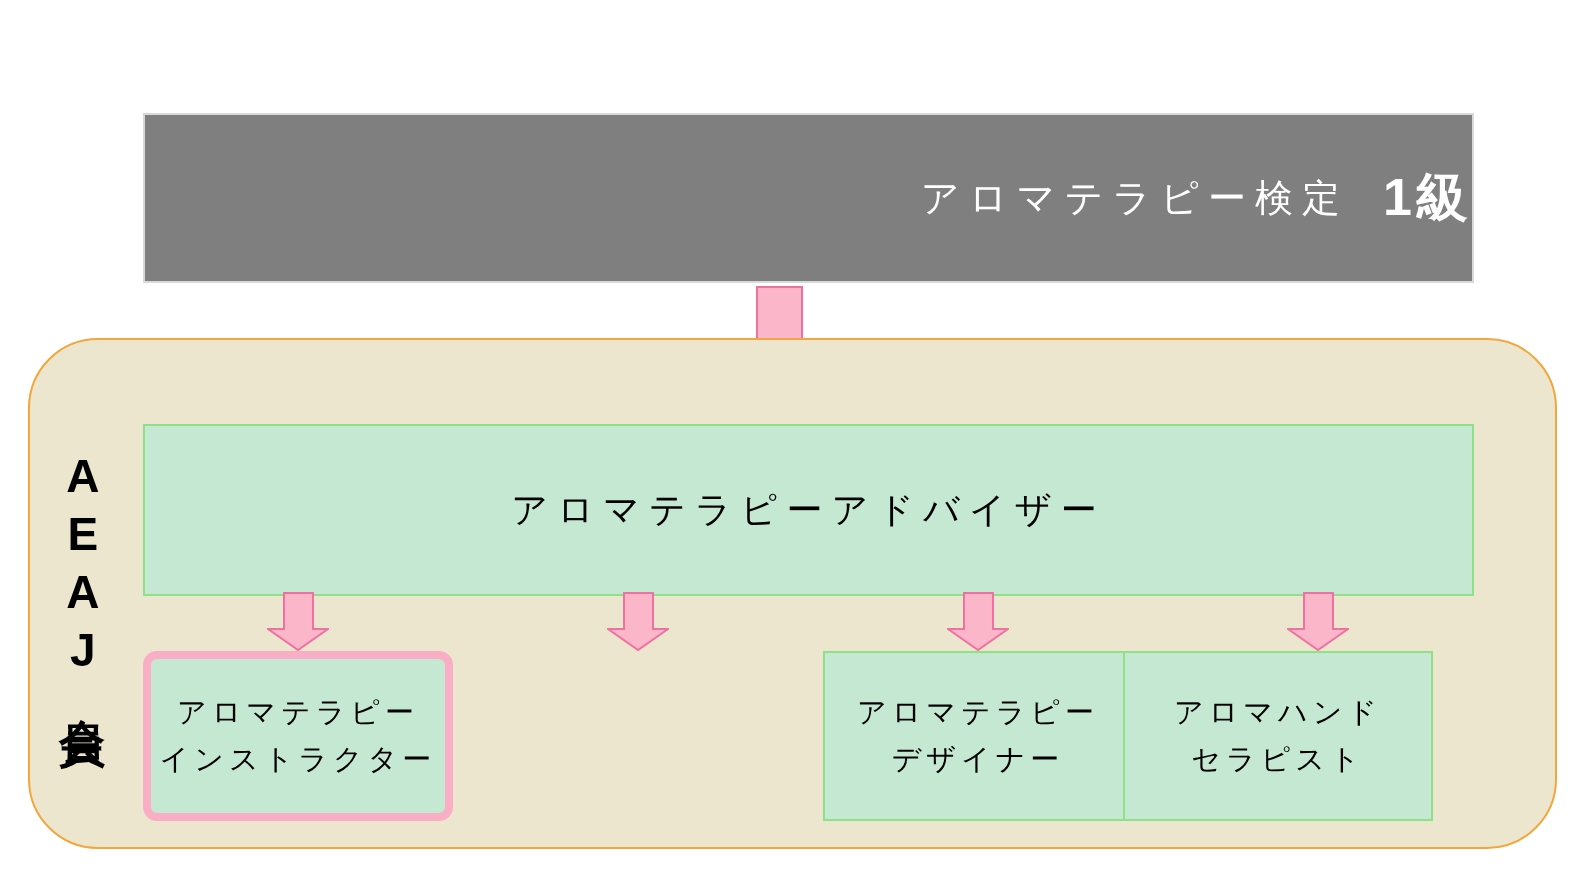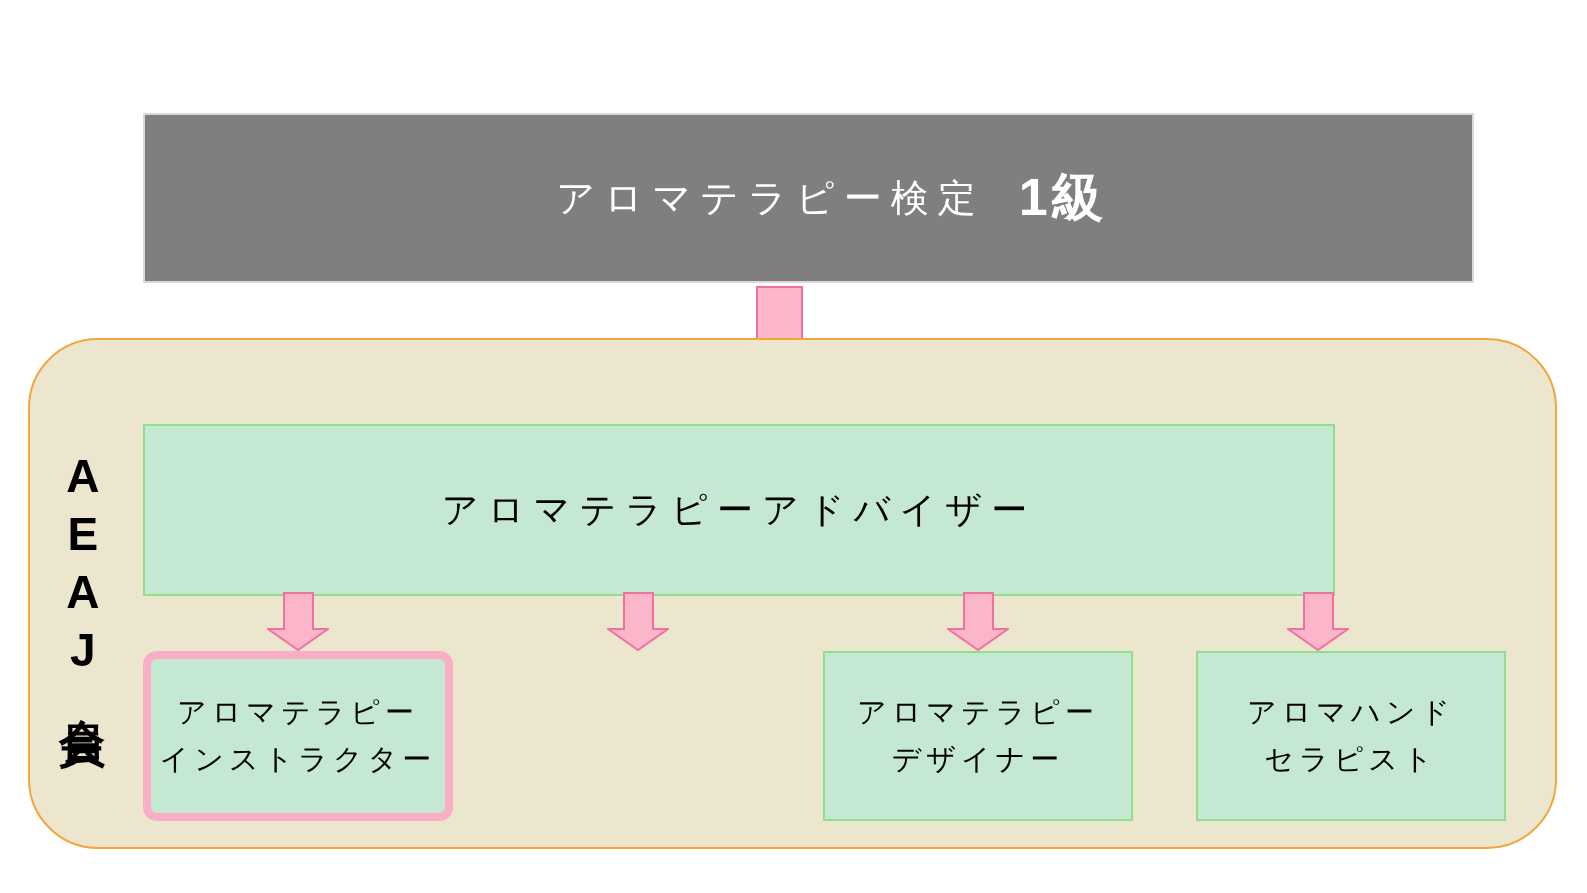--- a/index.html
+++ b/index.html
@@ -18,21 +18,21 @@
   
   .top-box {
     position: absolute;
     left: 143px; top: 113px;
     width: 1331px; height: 170px;
     box-sizing: border-box;
     background: var(--gray_box_bg, #7f7f7f);
     border: 2px solid var(--gray_box_border, #d9d9d9);
     display: flex;
     align-items: center;
-    justify-content: center;
+    justify-content: flex-end;
     color: var(--text_light, #ffffff);
     padding-left: 47px;
   }
   .top-box .title-main {
     font-size: 38px;
     font-weight: 300;
     letter-spacing: 9px;
     white-space: nowrap;
   }
   .top-box .title-grade {
@@ -84,38 +84,38 @@
     background: var(--mint_bg, #c5e8d2);
     border: 2px solid var(--mint_border, #8fe089);
     display: flex;
     align-items: center;
     justify-content: center;
     text-align: center;
     color: var(--text_dark, #000000);
   }
   .advisor-box {
     left: 113px; top: 84px;
-    width: 1192px; height: 172px;
+    width: 1331px; height: 172px;
     font-size: 36px;
     font-weight: 300;
     letter-spacing: 9px;
   }
   .bottom-box {
     top: 311px;
     width: 310px; height: 170px;
     font-size: 29px;
     font-weight: 300;
     letter-spacing: 5px;
     line-height: 1.62;
     white-space: pre-line;
   }
   .bottom-box-1 { left: 113px; border: 8px solid var(--pink_border, #f9aec5); border-radius: 14px; }
   .bottom-box-2 { left: 453px; }
   .bottom-box-3 { left: 793px; }
-  .bottom-box-4 { left: 1166px; }
+  .bottom-box-4 { left: 1093px; }
 </style>
 </head>
 <body>
 
 <div class="canvas">
 
   <div class="top-box">
     <span class="title-main">アロマテラピー検定</span>
     <span class="title-grade">1級</span>
   </div>

